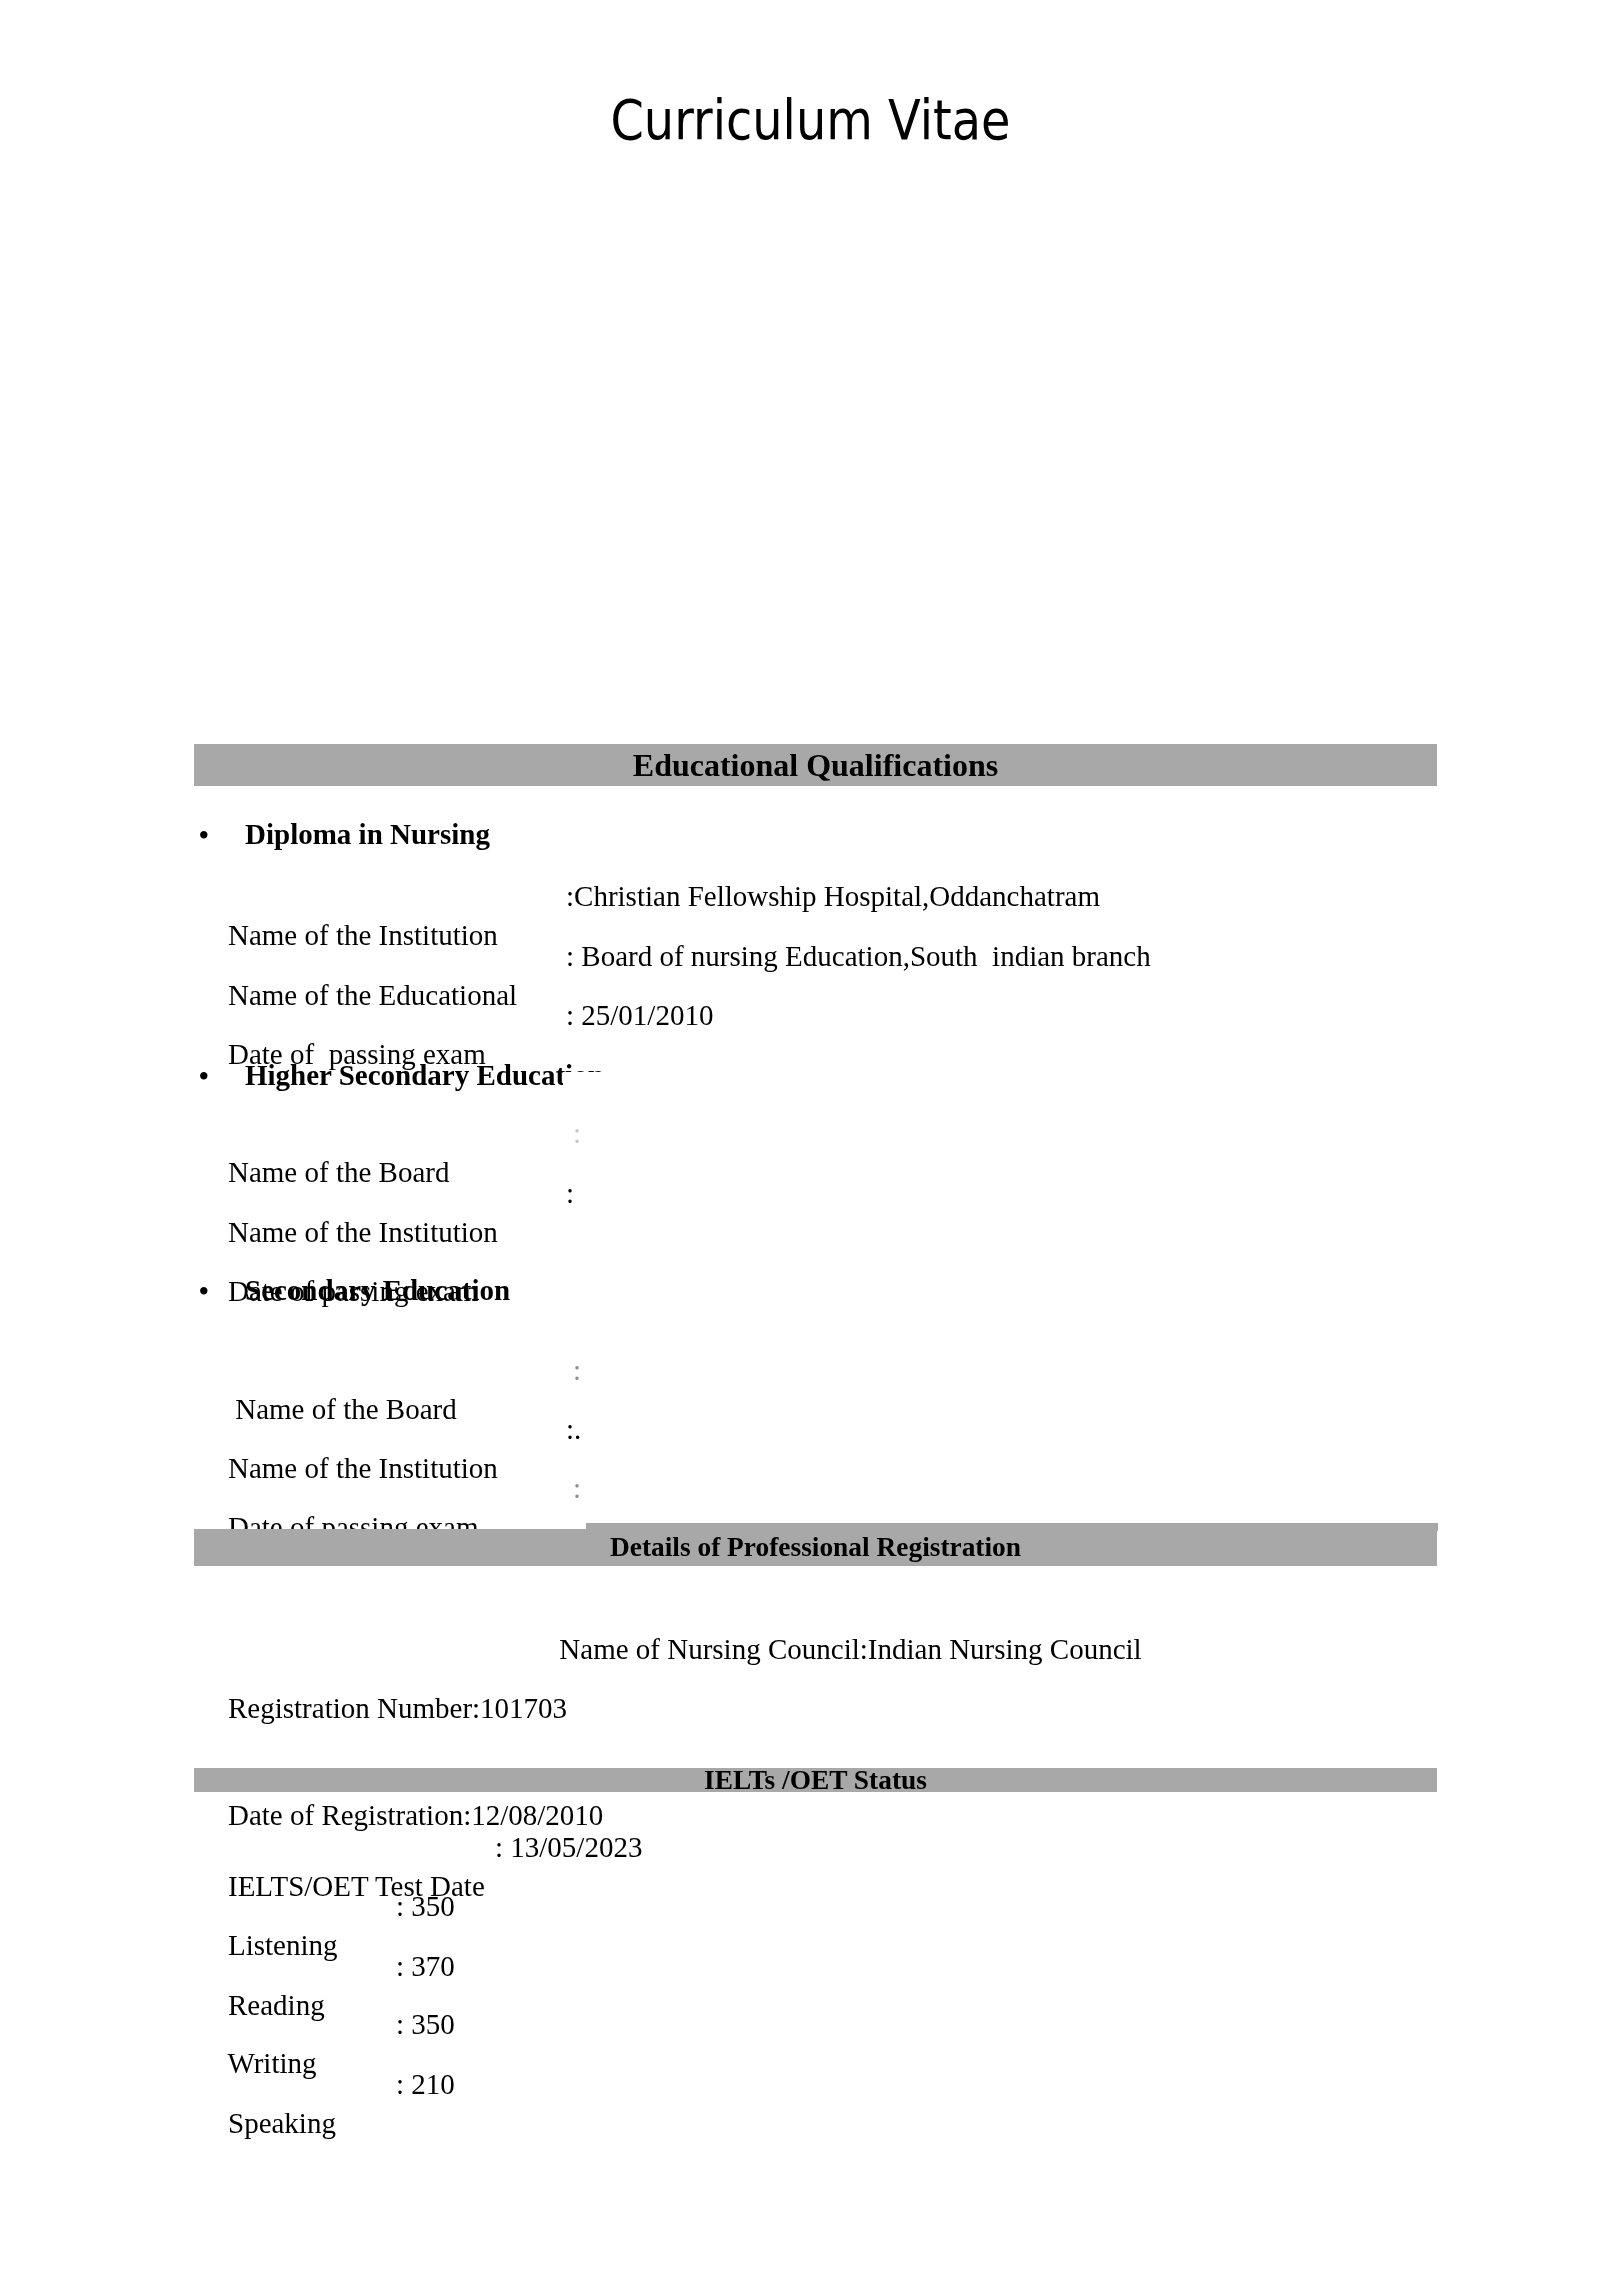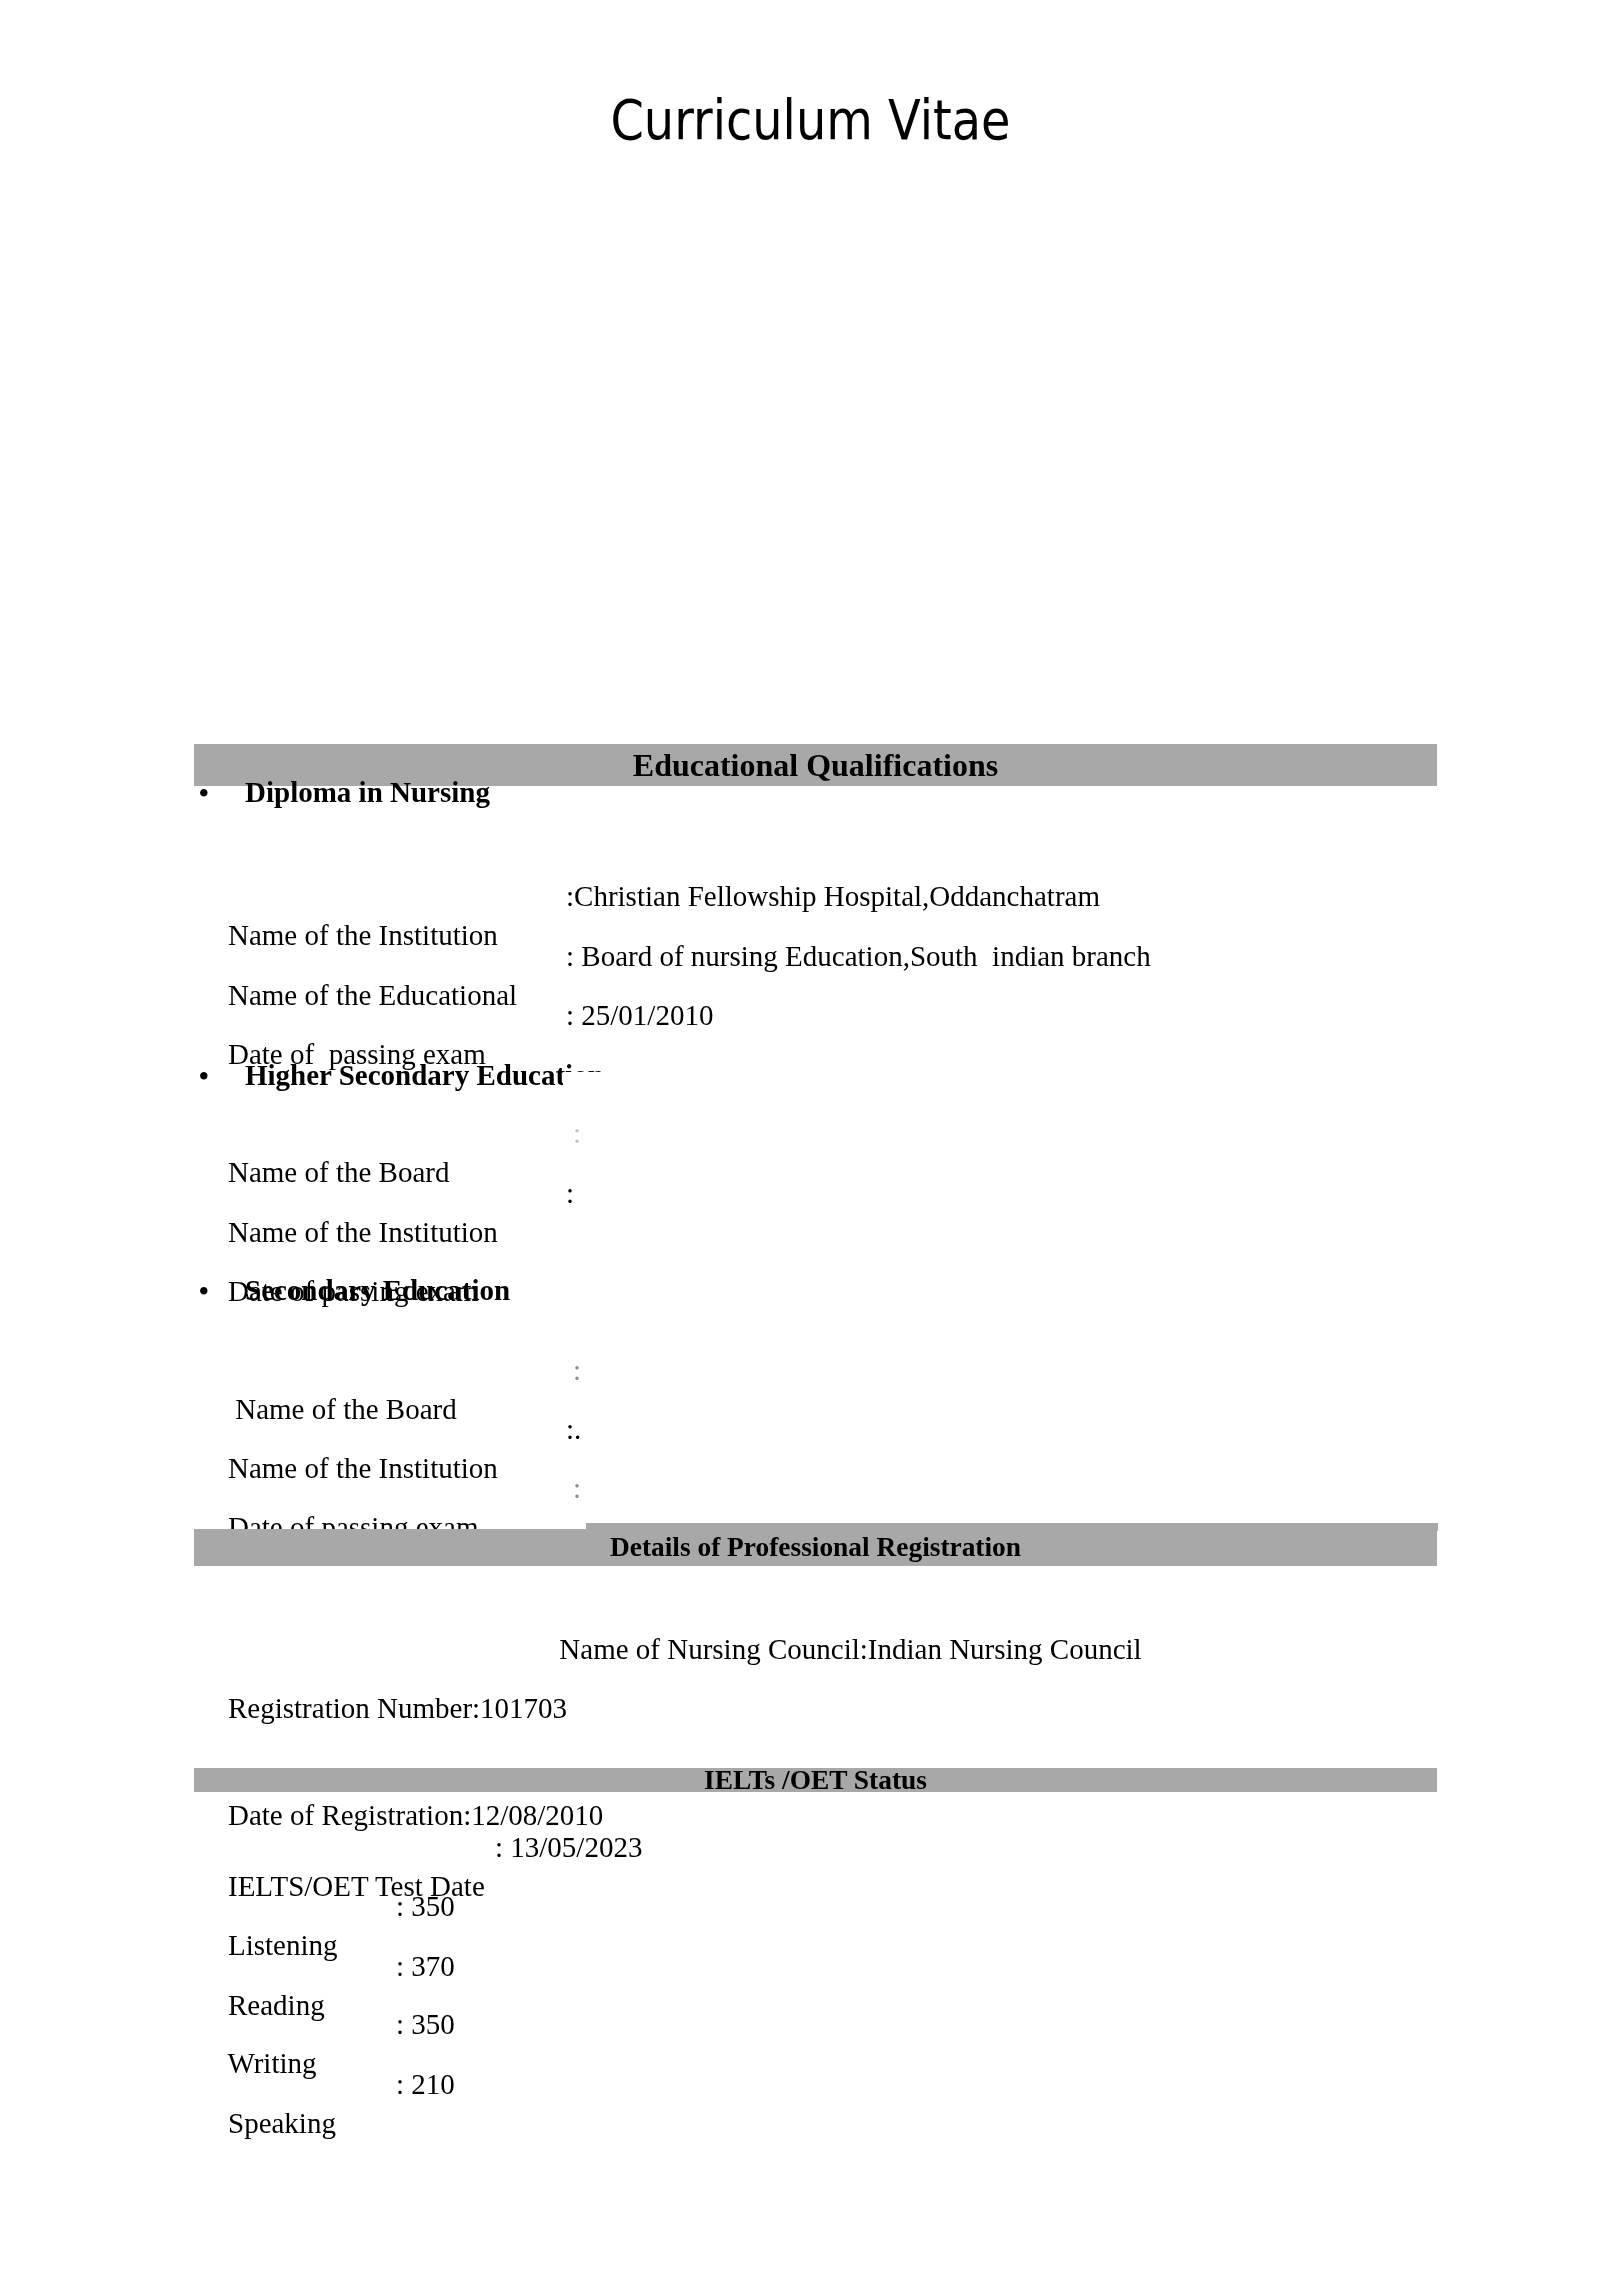--- a/index.html
+++ b/index.html
@@ -49,21 +49,21 @@
 <body>
 
 <div id="page">
 
   <div class="title">Curriculum Vitae</div>
 
   <div class="bar" style="top:744px;height:42px;">
     <div class="bar-text" style="font-size:32px;">Educational Qualifications</div>
   </div>
 
-  <div class="bullet-line" style="top:773px;"><span class="bullet-dot">•</span><span>Diploma in Nursing</span></div>
+  <div class="bullet-line" style="top:815px;"><span class="bullet-dot">•</span><span>Diploma in Nursing</span></div>
 
   <div class="row" style="top:877px;">
     <span>Name of the Institution</span>
     <span class="val val-edu">:Christian Fellowship Hospital,Oddanchatram</span>
   </div>
   <div class="row" style="top:937px;">
     <span>Name of the Educational</span>
     <span class="val val-edu">: Board of nursing Education,South  indian branch</span>
   </div>
   <div class="row" style="top:996px;">

